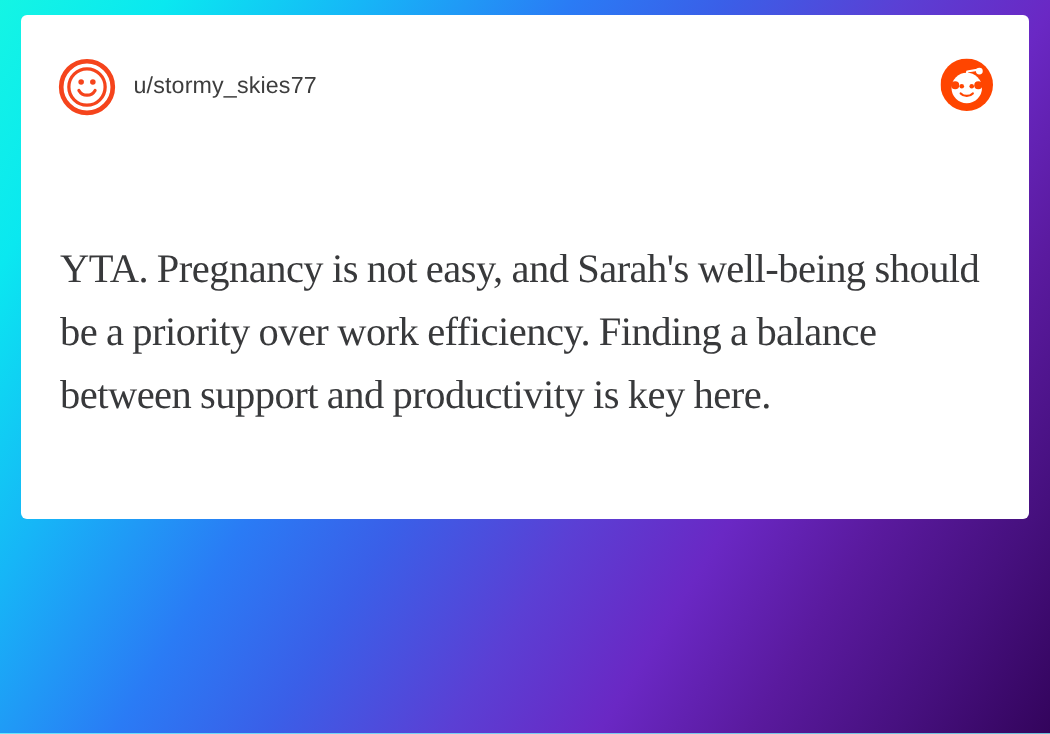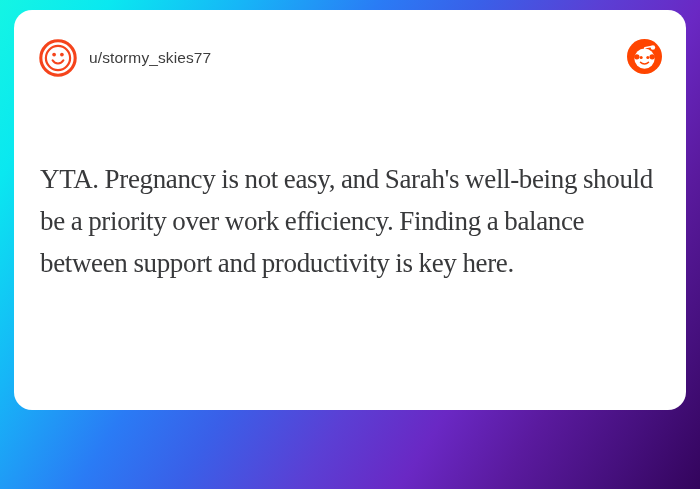--- a/index.html
+++ b/index.html
@@ -31,23 +31,23 @@
         #5a1a9e 80%,
         #46107e 90%,
         #33045c 100%);
   }
 
   #card {
     position: absolute;
     left: 14px;
     top: 10px;
     width: 672px;
-    height: 400px;
+    height: 336px;
     background: #ffffff;
-    border-radius: 18px;
+    border-radius: 4px;
     overflow: hidden;
   }
 
   #card-header {
     position: absolute;
     left: 0;
     top: 0;
     width: 100%;
     height: 100px;
   }

